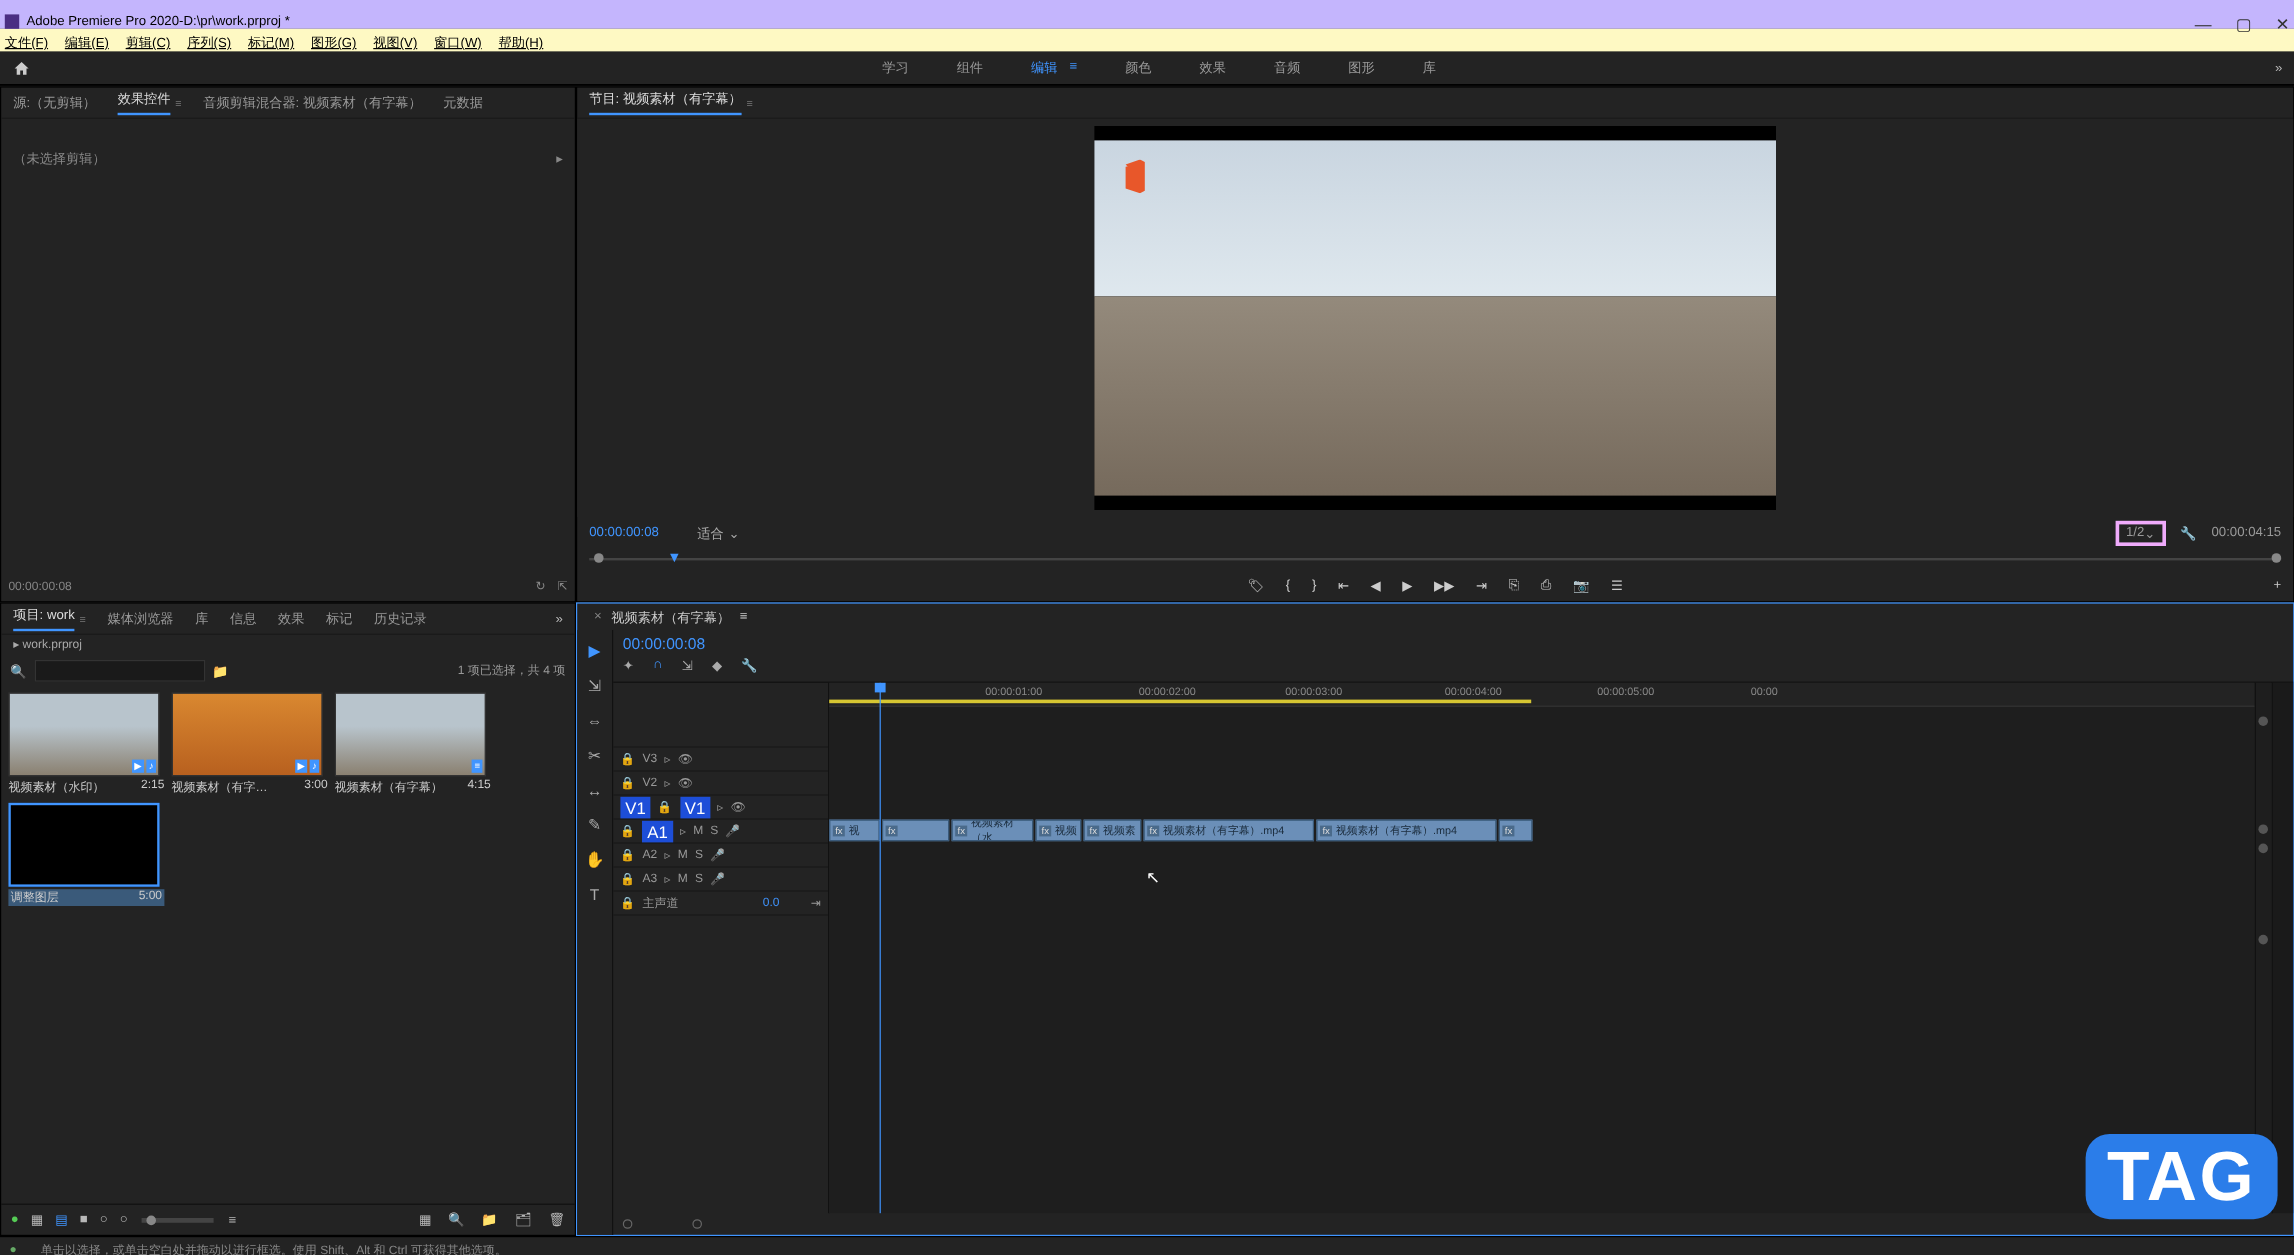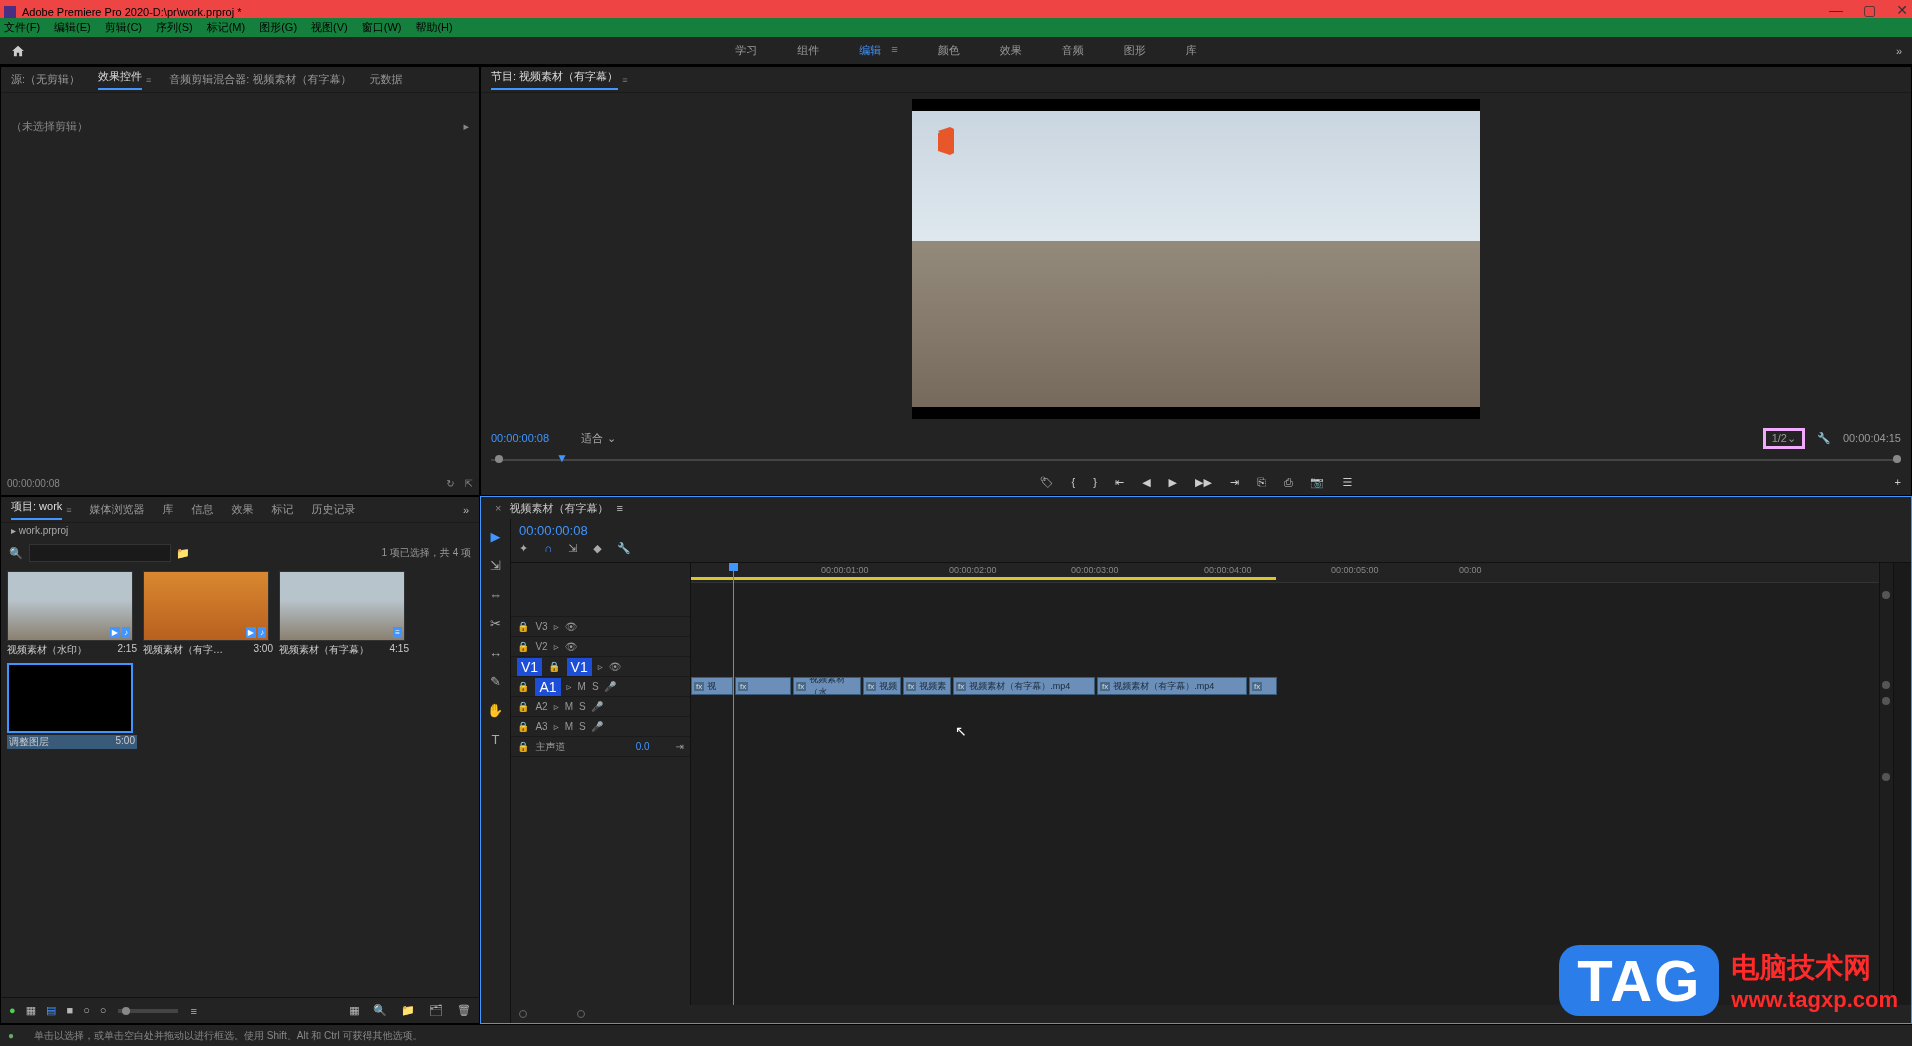--- a/index.html
+++ b/index.html
@@ -1,24 +1,24 @@
 <!DOCTYPE html>
 <html><head>
 <meta charset="utf-8">
 <style>
 * { margin: 0; padding: 0; box-sizing: border-box; font-family: "Microsoft YaHei", sans-serif; }
 body { background: #232323; color: #b8b8b8; font-size: 11px; overflow: hidden; width: 1912px; height: 1046px; position: relative; }
 
 
-.titlebar { height: 18px; background: #ef4444; display: flex; align-items: flex-end; padding: 0 4px; color: #000; font-size: 11px; }
+.titlebar { height: 18px; background: #c4b5fd; display: flex; align-items: flex-start; padding: 12px 4px; color: #000; font-size: 11px; }
 .titlebar .tb-icon { width: 12px; height: 12px; background: #4b2e83; margin-right: 6px; }
 .titlebar .tb-controls { margin-left: auto; display: flex; gap: 20px; color: #333; font-size: 14px; }
 
 
-.menubar { height: 19px; background: #15803d; display: flex; align-items: center; padding: 0 4px; color: #000; font-size: 11px; gap: 14px; }
+.menubar { height: 19px; background: #fef9c3; display: flex; align-items: flex-end; padding: 0 4px; color: #000; font-size: 11px; gap: 14px; text-decoration: underline; }
 
 
 .workspacebar { height: 28px; background: #232323; display: flex; align-items: center; border-bottom: 1px solid #000; }
 .home-btn { width: 36px; height: 100%; display: flex; align-items: center; justify-content: center; }
 .workspace-tabs { flex: 1; display: flex; justify-content: center; gap: 40px; }
 .workspace-tabs span { color: #999; cursor: pointer; }
 .workspace-tabs span.active { color: #4095ff; }
 .ws-more { margin-right: 10px; }
 
 
@@ -491,19 +491,15 @@
 
 </div>
 
 <div class="statusbar">
   <span style="color:#6a6">●</span>
   <span style="margin-left:20px">单击以选择，或单击空白处并拖动以进行框选。使用 Shift、Alt 和 Ctrl 可获得其他选项。</span>
 </div>
 
 <div class="watermark">
   <div class="tag-box">TAG</div>
-  <div class="wm-text">
-    <span class="wm-line1">电脑技术网</span>
-    <span class="wm-line2">www.tagxp.com</span>
-  </div>
 </div>
 
 <div class="cursor">↖</div>
 
 </body></html>

